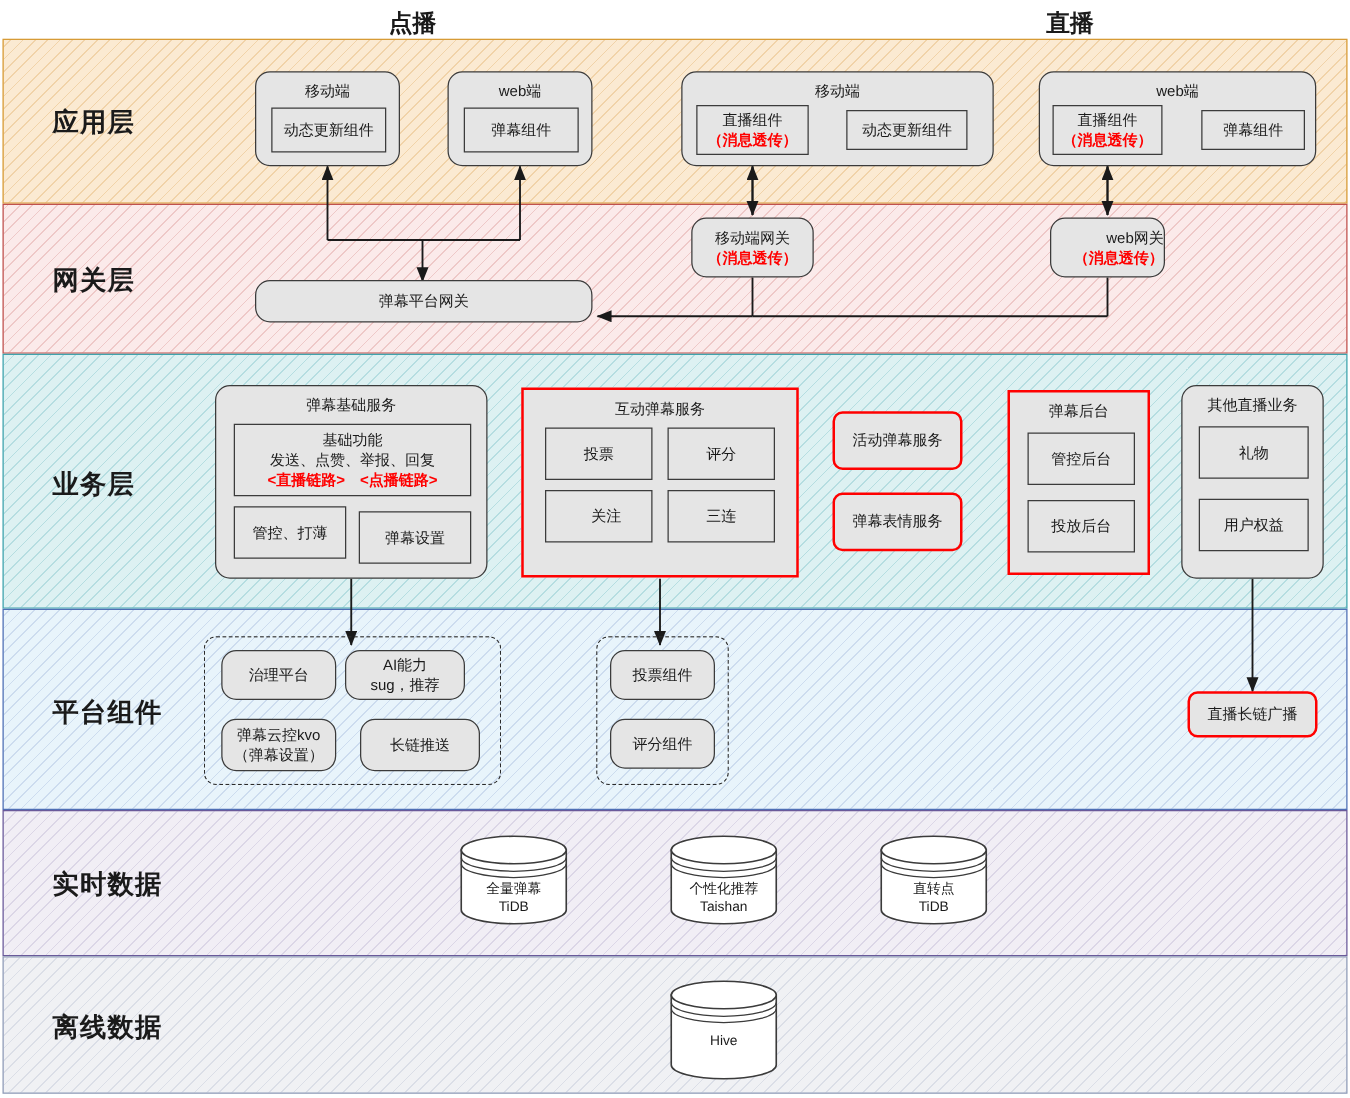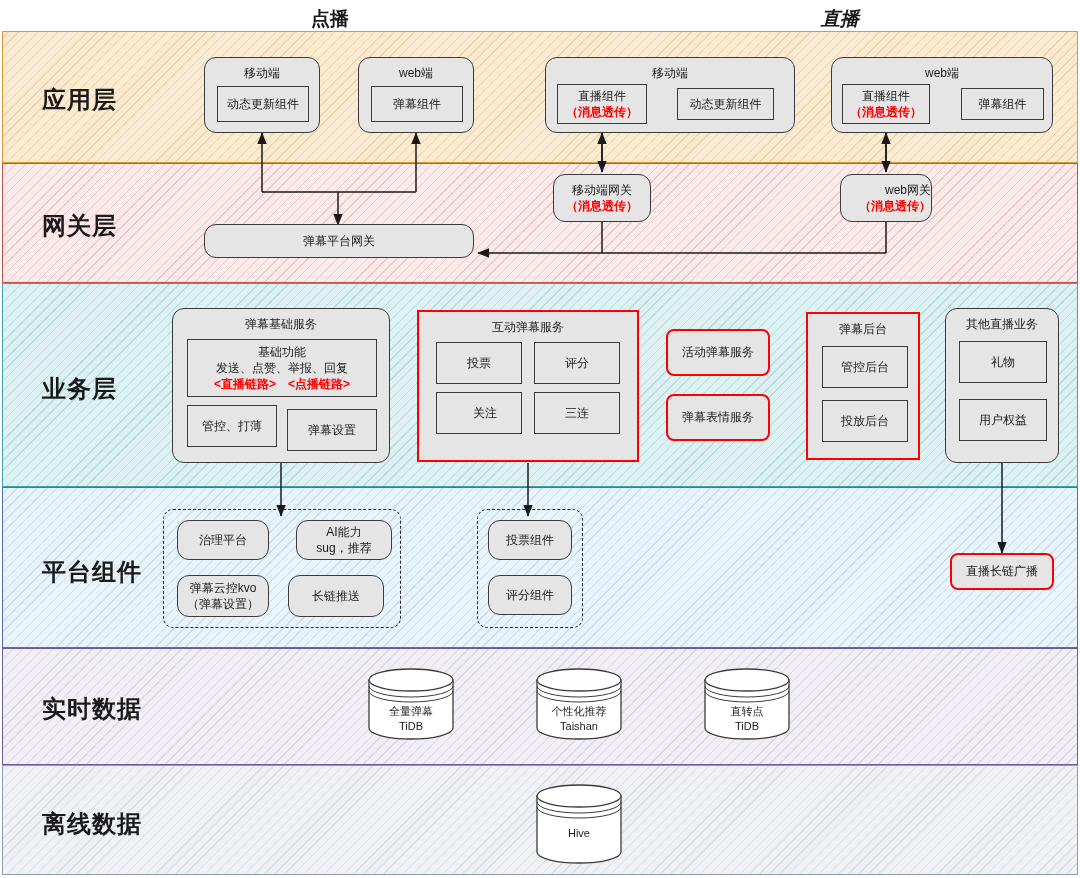--- a/index.html
+++ b/index.html
@@ -2,21 +2,21 @@
 <html><head>
 <meta charset="utf-8">
 <style>
   html,body{margin:0;padding:0;background:#ffffff;}
   body{font-family:"Liberation Sans","DejaVu Sans",sans-serif;}
   #canvas{position:relative;width:1080px;height:878px;background:#fff;overflow:hidden;}
 
   
   .band{position:absolute;left:2px;width:1076px;box-sizing:border-box;}
   .band .hatch{position:absolute;inset:0;}
-  .band-label{position:absolute;left:42px;font-size:24px;font-weight:700;color:#1a1a1a;letter-spacing:1px;}
+  .band-label{position:absolute;left:42px;font-size:21px;font-weight:700;color:#1a1a1a;letter-spacing:1px;}
 
   
   .caption{position:absolute;font-size:19px;font-weight:700;color:#1a1a1a;text-align:center;}
 
   
   .node{position:absolute;box-sizing:border-box;background:#e5e5e5;
         display:flex;flex-direction:column;align-items:center;justify-content:center;
         font-size:12px;color:#1a1a1a;line-height:1.35;text-align:center;}
   .rnd{border:1.4px solid #3b3b3b;border-radius:12px;}
   .sq{border:1.3px solid #3b3b3b;border-radius:0;}
@@ -32,21 +32,21 @@
   
   .cyl{position:absolute;}
   .cyl .lbl{position:absolute;left:0;right:0;text-align:center;font-size:11px;color:#1a1a1a;line-height:1.35;}
 </style>
 </head>
 <body>
 
 <div id="canvas">
 
   <div class="caption" style="left:270px;top:6px;width:120px;">点播</div>
-  <div class="caption" style="left:780px;top:6px;width:120px;font-style:italic;">直播</div>
+  <div class="caption" style="left:796px;top:6px;width:120px;">直播</div>
 
   <div class="band" style="top:31px;height:132px;background:#fbead2;border:1.3px solid #d79b36;">
     <div class="hatch" style="background-image:repeating-linear-gradient(-45deg,rgba(214,150,60,.28) 0 1px,transparent 1px 7px);"></div>
   </div>
   <div class="band" style="top:163px;height:120px;background:#fbeaea;border:1.3px solid #c0504d;">
     <div class="hatch" style="background-image:repeating-linear-gradient(-45deg,rgba(192,80,77,.22) 0 1px,transparent 1px 7px);"></div>
   </div>
   <div class="band" style="top:283px;height:204px;background:#ddf1f2;border:1.3px solid #3fa3ad;">
     <div class="hatch" style="background-image:repeating-linear-gradient(-45deg,rgba(63,163,173,.25) 0 1px,transparent 1px 7px);"></div>
   </div>
@@ -217,21 +217,21 @@
     </div>
     <div class="node sq" style="left:13px;top:90px;width:88px;height:42px;">
       <span>用户权益</span>
     </div>
   </div>
 
   <div class="dashed" style="position:absolute;left:163px;top:509px;width:236px;height:117px;"></div>
   <div class="node rnd" style="left:177px;top:520px;width:92px;height:40px;">
     <span>治理平台</span>
   </div>
-  <div class="node rnd" style="left:296px;top:520px;width:96px;height:40px;">
+  <div class="node rnd" style="left:276px;top:520px;width:96px;height:40px;">
     <span>AI能力</span>
     <span>sug，推荐</span>
   </div>
   <div class="node rnd" style="left:177px;top:575px;width:92px;height:42px;">
     <span>弹幕云控kvo</span>
     <span>（弹幕设置）</span>
   </div>
   <div class="node rnd" style="left:288px;top:575px;width:96px;height:42px;">
     <span>长链推送</span>
   </div>

